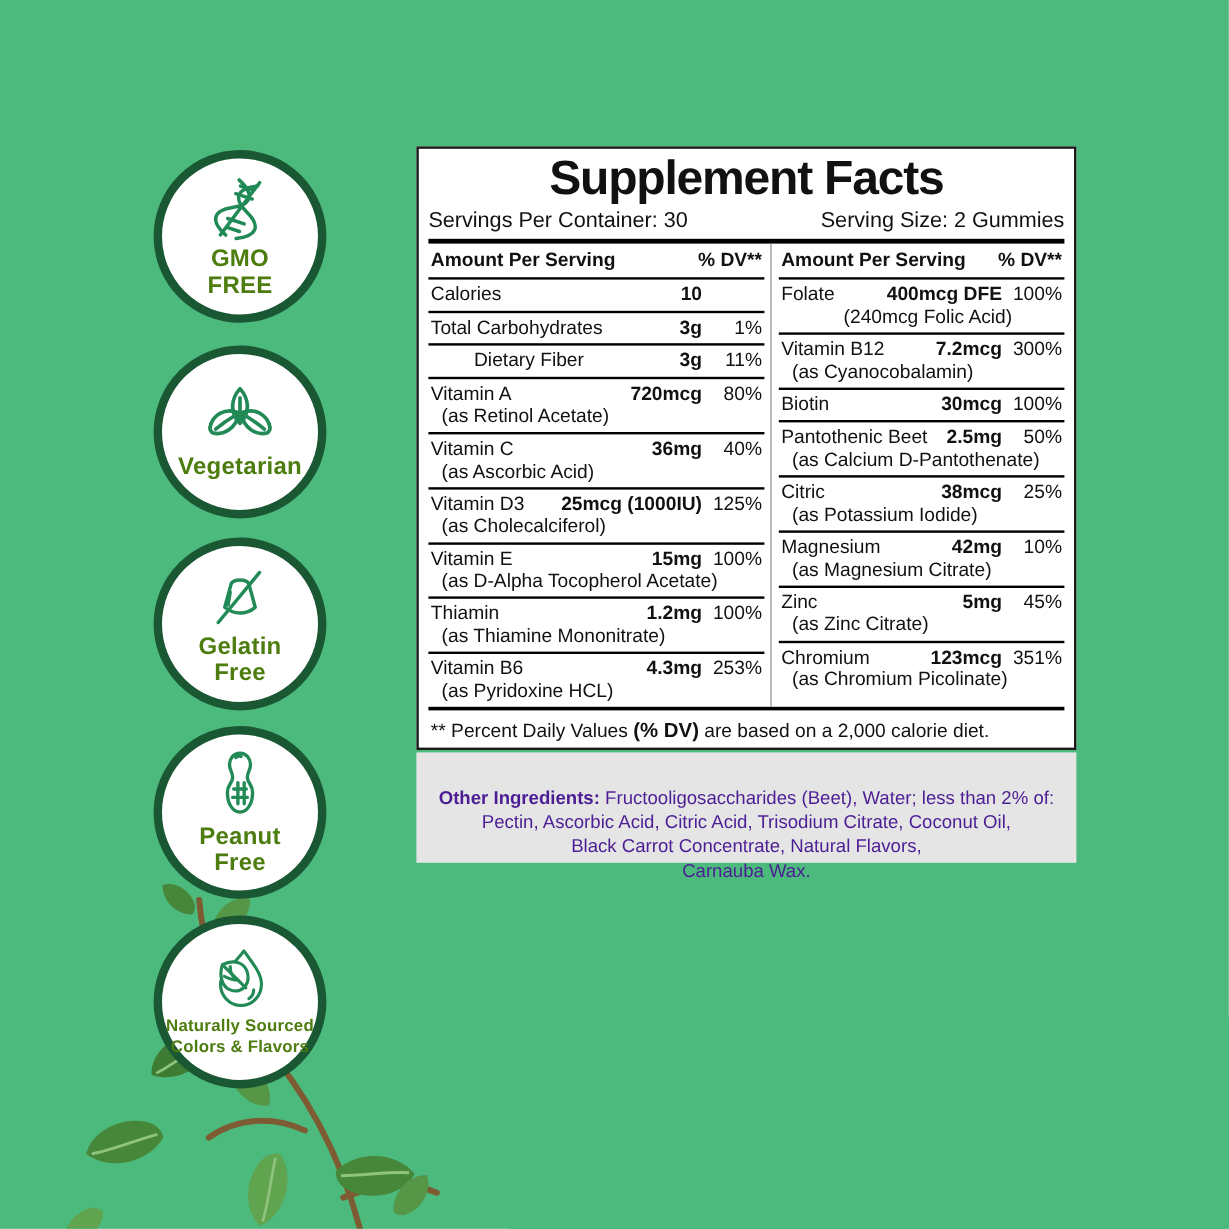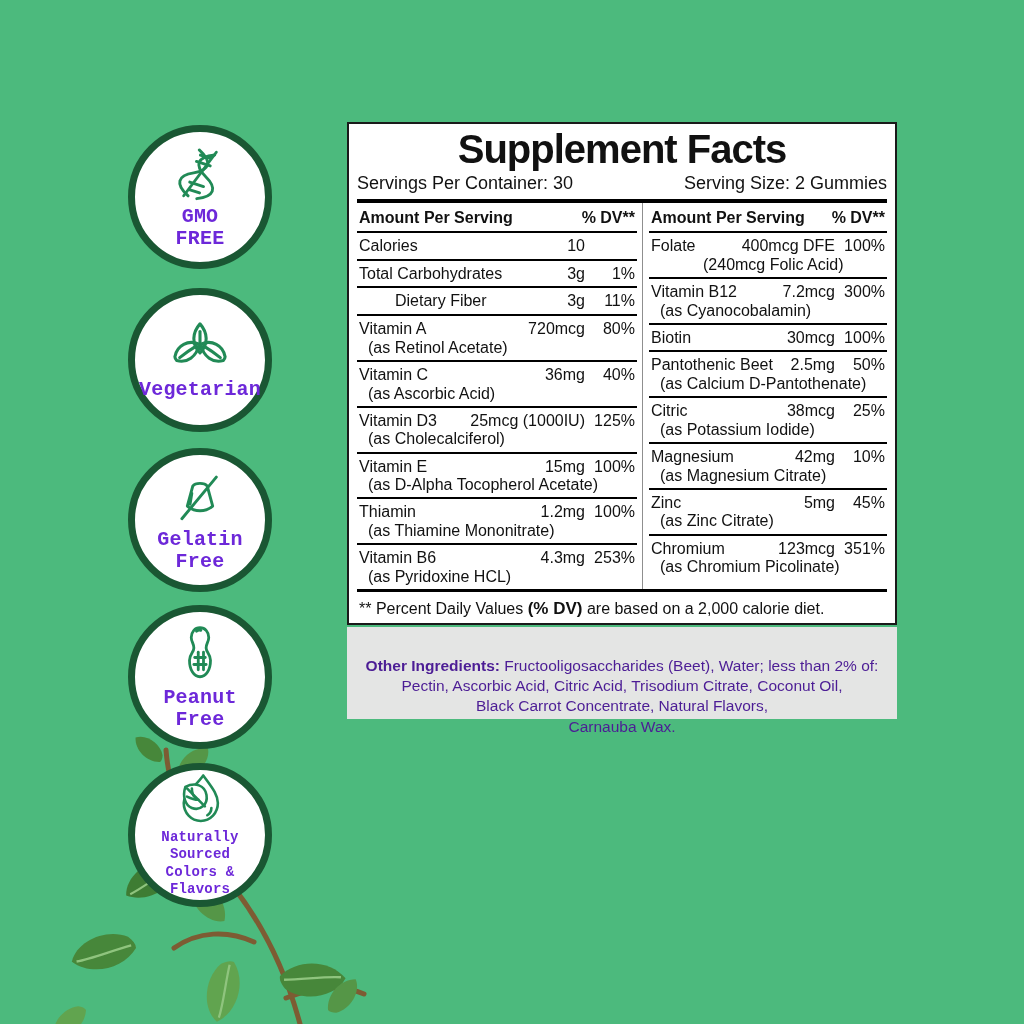--- a/index.html
+++ b/index.html
@@ -11,22 +11,22 @@
 
   
   .badge {
     position:absolute; left:128px; width:144px; height:144px;
     background:#fff; border:7px solid #1A5733; border-radius:50%;
     box-sizing:border-box; display:flex; flex-direction:column;
     align-items:center; justify-content:center; z-index:2; text-align:center;
   }
   .badge svg { display:block; margin-bottom:3px; }
   .badge-label {
-    color:#6d28d9; font-weight:bold; font-size:20px; line-height:1.08;
-    white-space:pre-line; letter-spacing:0.2px;font-family:Liberation Mono, monospace;
+    color:#4d7c0f; font-weight:bold; font-size:20px; line-height:1.08;
+    white-space:pre-line; letter-spacing:0.2px;
   }
   .badge-small .badge-label { font-size:14px; line-height:1.25; }
   #badge-1 { top:125px; } #badge-2 { top:288px; } #badge-3 { top:448px; }
   #badge-4 { top:605px; } #badge-5 { top:763px; }
 
   
   .facts-panel {
     position:absolute; left:347px; top:122px; width:550px; height:503px;
     background:#ffffff; border:2px solid #1a1a1a; box-sizing:border-box;
     color:#111; z-index:2;
@@ -51,21 +51,21 @@
     font-weight:bold; font-size:16px; padding:6px 2px 4px;
     border-bottom:2px solid #000;
   }
   .col-header .dv-h { text-align:right; }
   .row { padding:4px 2px 3px; font-size:16px; }
   .row + .row { border-top:2px solid #000; }
   .row-main {
     display:grid; grid-template-columns:1fr auto 44px;
     column-gap:6px; line-height:1.17;
   }
-  .row-amount { text-align:left; white-space:nowrap; }
+  .row-amount { text-align:left; white-space:nowrap;font-weight:bold; }
   .row-dv { text-align:right; }
   .row-sub { padding-left:9px; line-height:1.13; }
   .row.indent .row-name { padding-left:36px; }
   .row.sub-indent .row-sub { padding-left:52px; }
   .footnote {
     border-top:3px solid #000; margin:0 8px; font-size:16px;
     padding:7px 2px 8px;
   }
   .footnote b { font-size:17px; }
 

